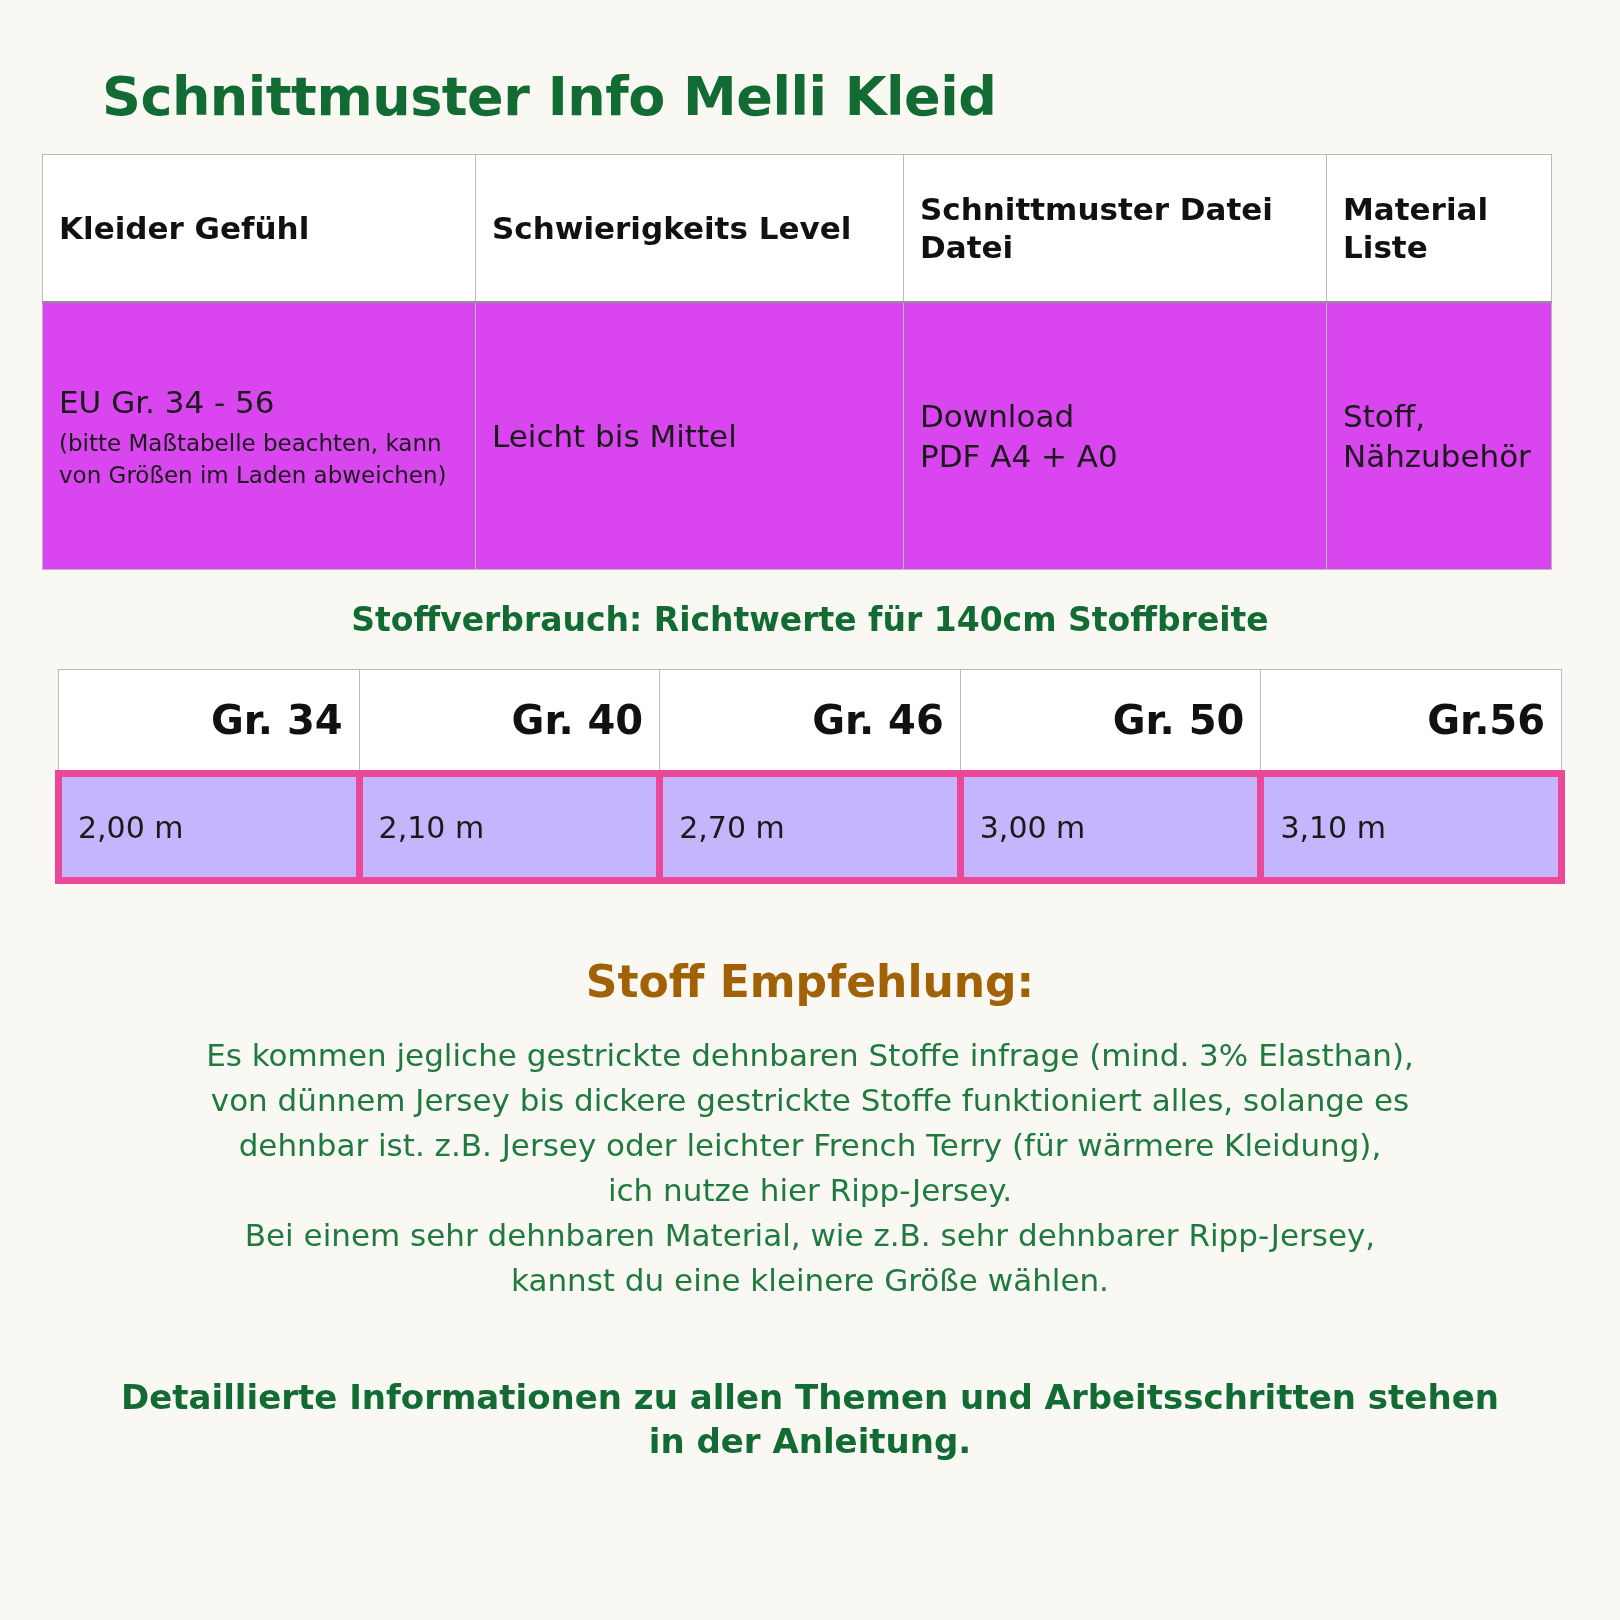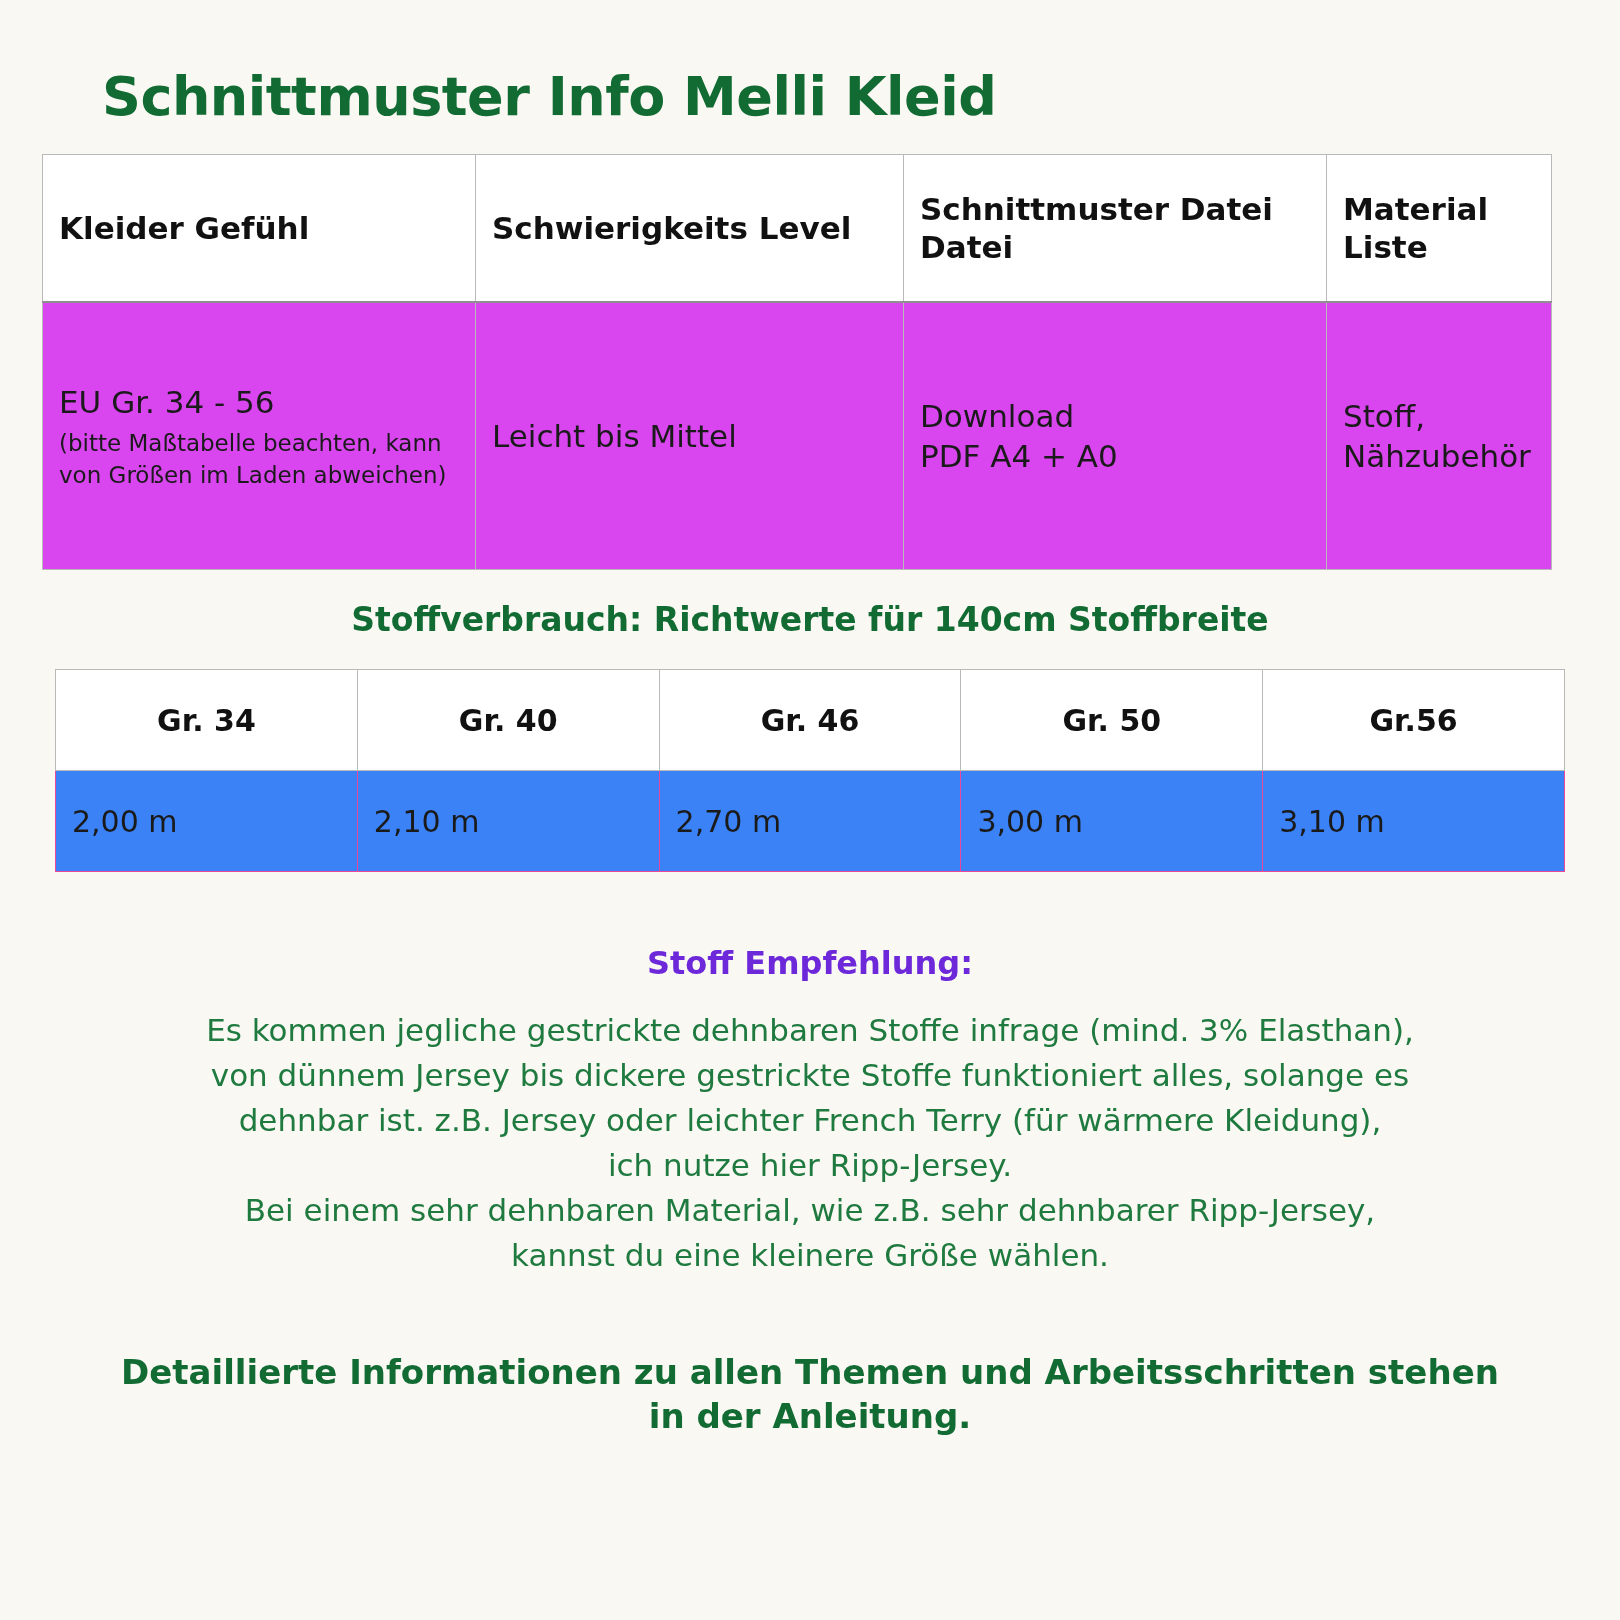--- a/index.html
+++ b/index.html
@@ -92,40 +92,40 @@
     margin: 30px auto 0 auto;
     border-collapse: collapse;
     width: 1510px;
     table-layout: fixed;
   }
   .fabric-table th {
     border: 1px solid #b9b9b9;
     background: #ffffff;
     color: #111111;
     font-weight: bold;
-    font-size: 30px;
-    text-align: center;
+    font-size: 40px;
+    text-align: right;
     padding: 22px 16px;
     height: 56px;
   }
   .fabric-table td {
-    border: 1px solid #ec4899;
-    background: #3b82f6;
+    border: 7px solid #ec4899;
+    background: #c4b5fd;
     color: #1a1a1a;
     font-size: 30px;
     text-align: left;
     padding: 22px 16px;
     height: 56px;
   }
 
   
   .rec-head {
-    color: #6d28d9;
-    font-weight: bold;
-    font-size: 32px;
+    color: #a16207;
+    font-weight: bold;
+    font-size: 44px;
     text-align: center;
     margin-top: 72px;
   }
   .rec-body {
     color: #1f7a3f;
     font-size: 31px;
     line-height: 1.45;
     text-align: center;
     margin-top: 26px;
     padding: 0 38px;

